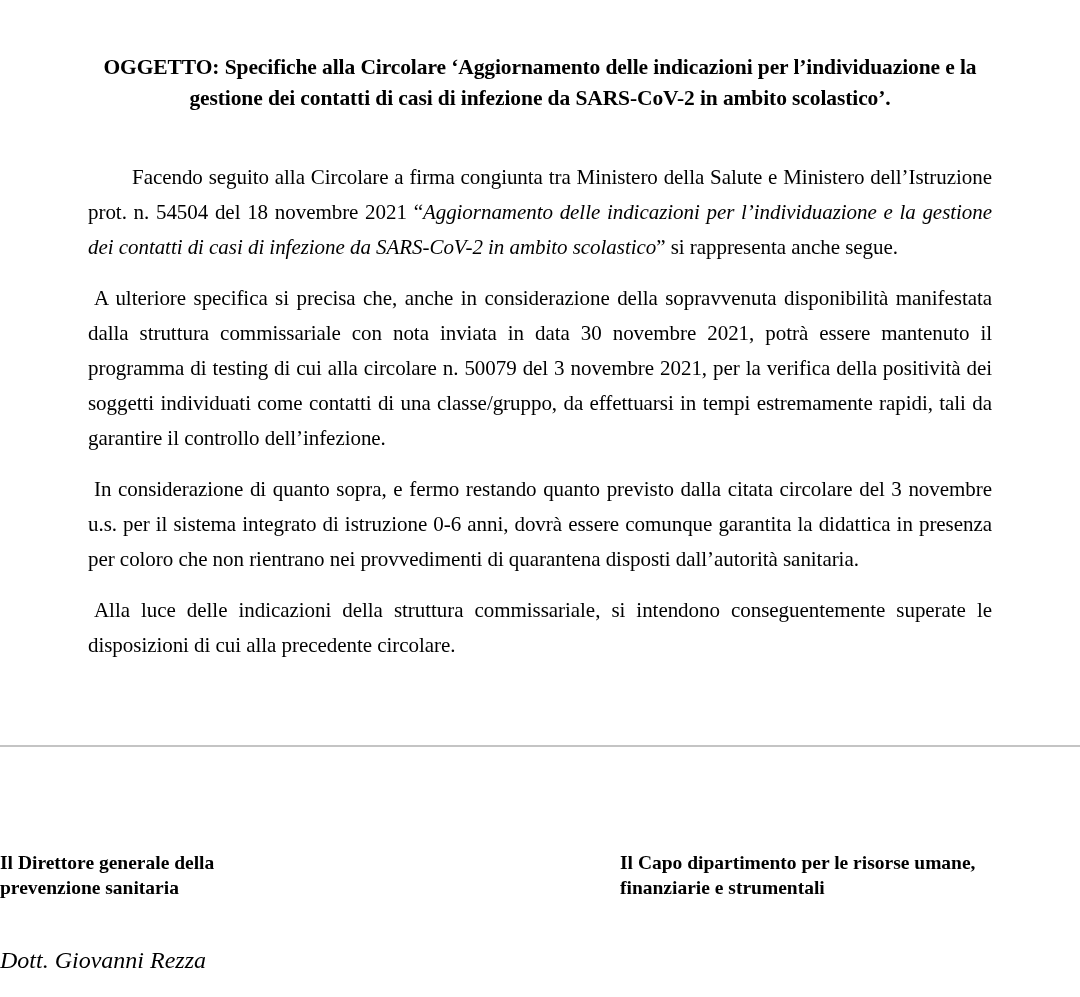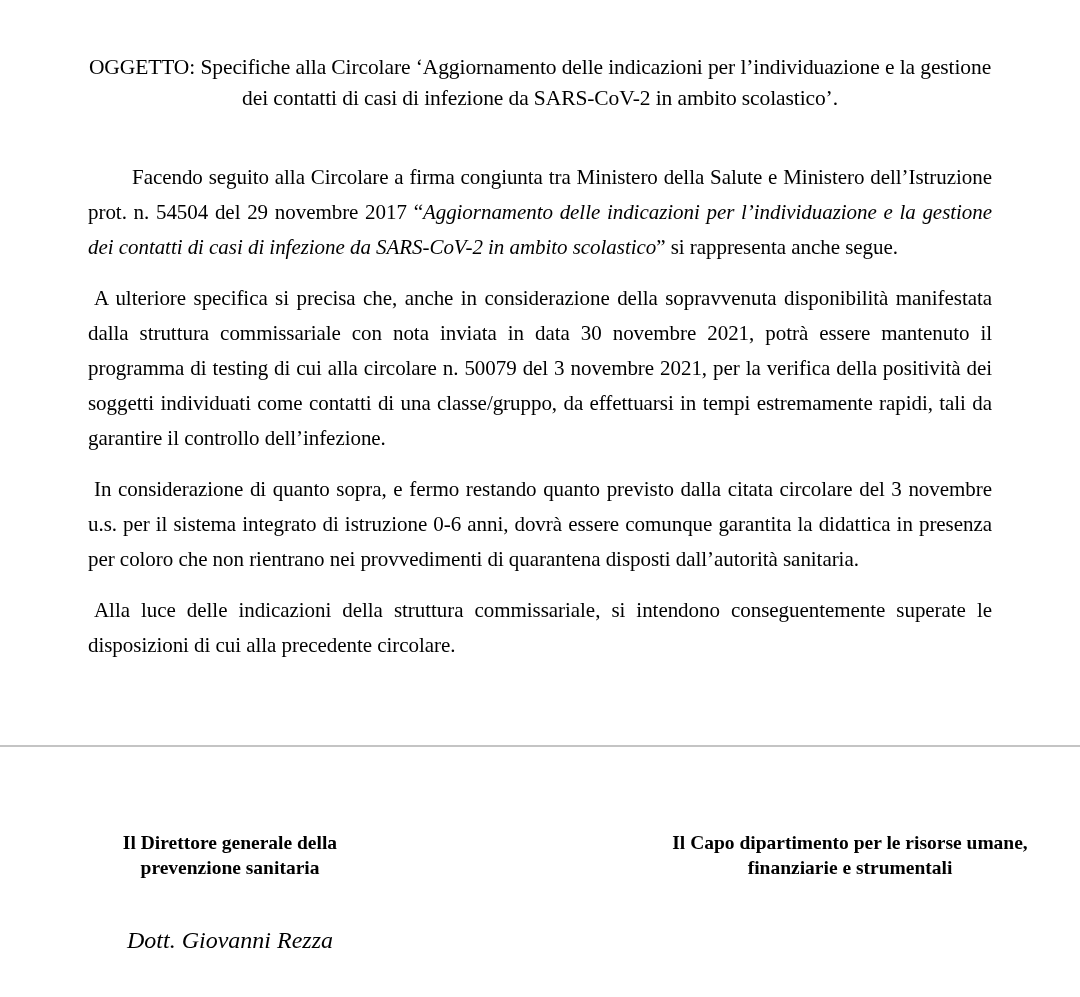--- a/index.html
+++ b/index.html
@@ -23,21 +23,21 @@
     box-sizing: border-box;
   }
 
   
   .subject {
     position: absolute;
     left: 88px;
     top: 52px;
     width: 904px;
     text-align: center;
-    font-weight: normal;
+    font-weight: bold;
     font-size: 21.5px;
     line-height: 31px;
     letter-spacing: -0.1px;
   }
 
   
   .body-block {
     position: absolute;
     left: 88px;
     top: 160px;
@@ -76,21 +76,21 @@
   
   .signatures {
     position: absolute;
     left: 0;
     top: 830px;
     width: 1080px;
     display: flex;
   }
   .sig-col {
     box-sizing: border-box;
-    text-align: center;
+    margin-top: 20px;
   }
   .sig-col.left {
     width: 460px;
     padding-left: 0px;
     margin-left: 0px;
   }
   .sig-col.right {
     width: 460px;
   }
   .sig-spacer { width: 160px; }
@@ -110,21 +110,21 @@
 </style>
 </head>
 <body>
 
 <div class="page">
 
   <div class="subject">OGGETTO: Specifiche alla Circolare ‘Aggiornamento delle indicazioni per l’individuazione e la gestione dei contatti di casi di infezione da SARS-CoV-2 in ambito scolastico’.</div>
 
   <div class="body-block">
 
-    <p class="para first-para"><span>Facendo seguito alla Circolare a firma congiunta tra Ministero della Salute e Ministero dell’Istruzione prot. n. 54504 del 29 novembre 2017 “</span><span class="it">Aggiornamento delle indicazioni per l’individuazione e la gestione dei contatti di casi di infezione da SARS-CoV-2 in ambito scolastico</span><span>” si rappresenta anche segue.</span></p>
+    <p class="para first-para"><span>Facendo seguito alla Circolare a firma congiunta tra Ministero della Salute e Ministero dell’Istruzione prot. n. 54504 del 18 novembre 2021 “</span><span class="it">Aggiornamento delle indicazioni per l’individuazione e la gestione dei contatti di casi di infezione da SARS-CoV-2 in ambito scolastico</span><span>” si rappresenta anche segue.</span></p>
 
     <p class="para lead-space"><span> A ulteriore specifica si precisa che, anche in considerazione della sopravvenuta disponibilità manifestata dalla struttura commissariale con nota inviata in data 30 novembre 2021, potrà essere mantenuto il programma di testing di cui alla circolare n. 50079 del 3 novembre 2021, per la verifica della positività dei soggetti individuati come contatti di una classe/gruppo, da effettuarsi in tempi estremamente rapidi, tali da garantire il controllo dell’infezione.</span></p>
 
     <p class="para lead-space"><span> In considerazione di quanto sopra, e fermo restando quanto previsto dalla citata circolare del 3 novembre u.s. per il sistema integrato di istruzione 0-6 anni, dovrà essere comunque garantita la didattica in presenza per coloro che non rientrano nei provvedimenti di quarantena disposti dall’autorità sanitaria.</span></p>
 
     <p class="para lead-space"><span> Alla luce delle indicazioni della struttura commissariale, si intendono conseguentemente superate le disposizioni di cui alla precedente circolare.</span></p>
 
   </div>
 
   <div class="divider" style="background: rgb(196, 196, 196);"></div>

